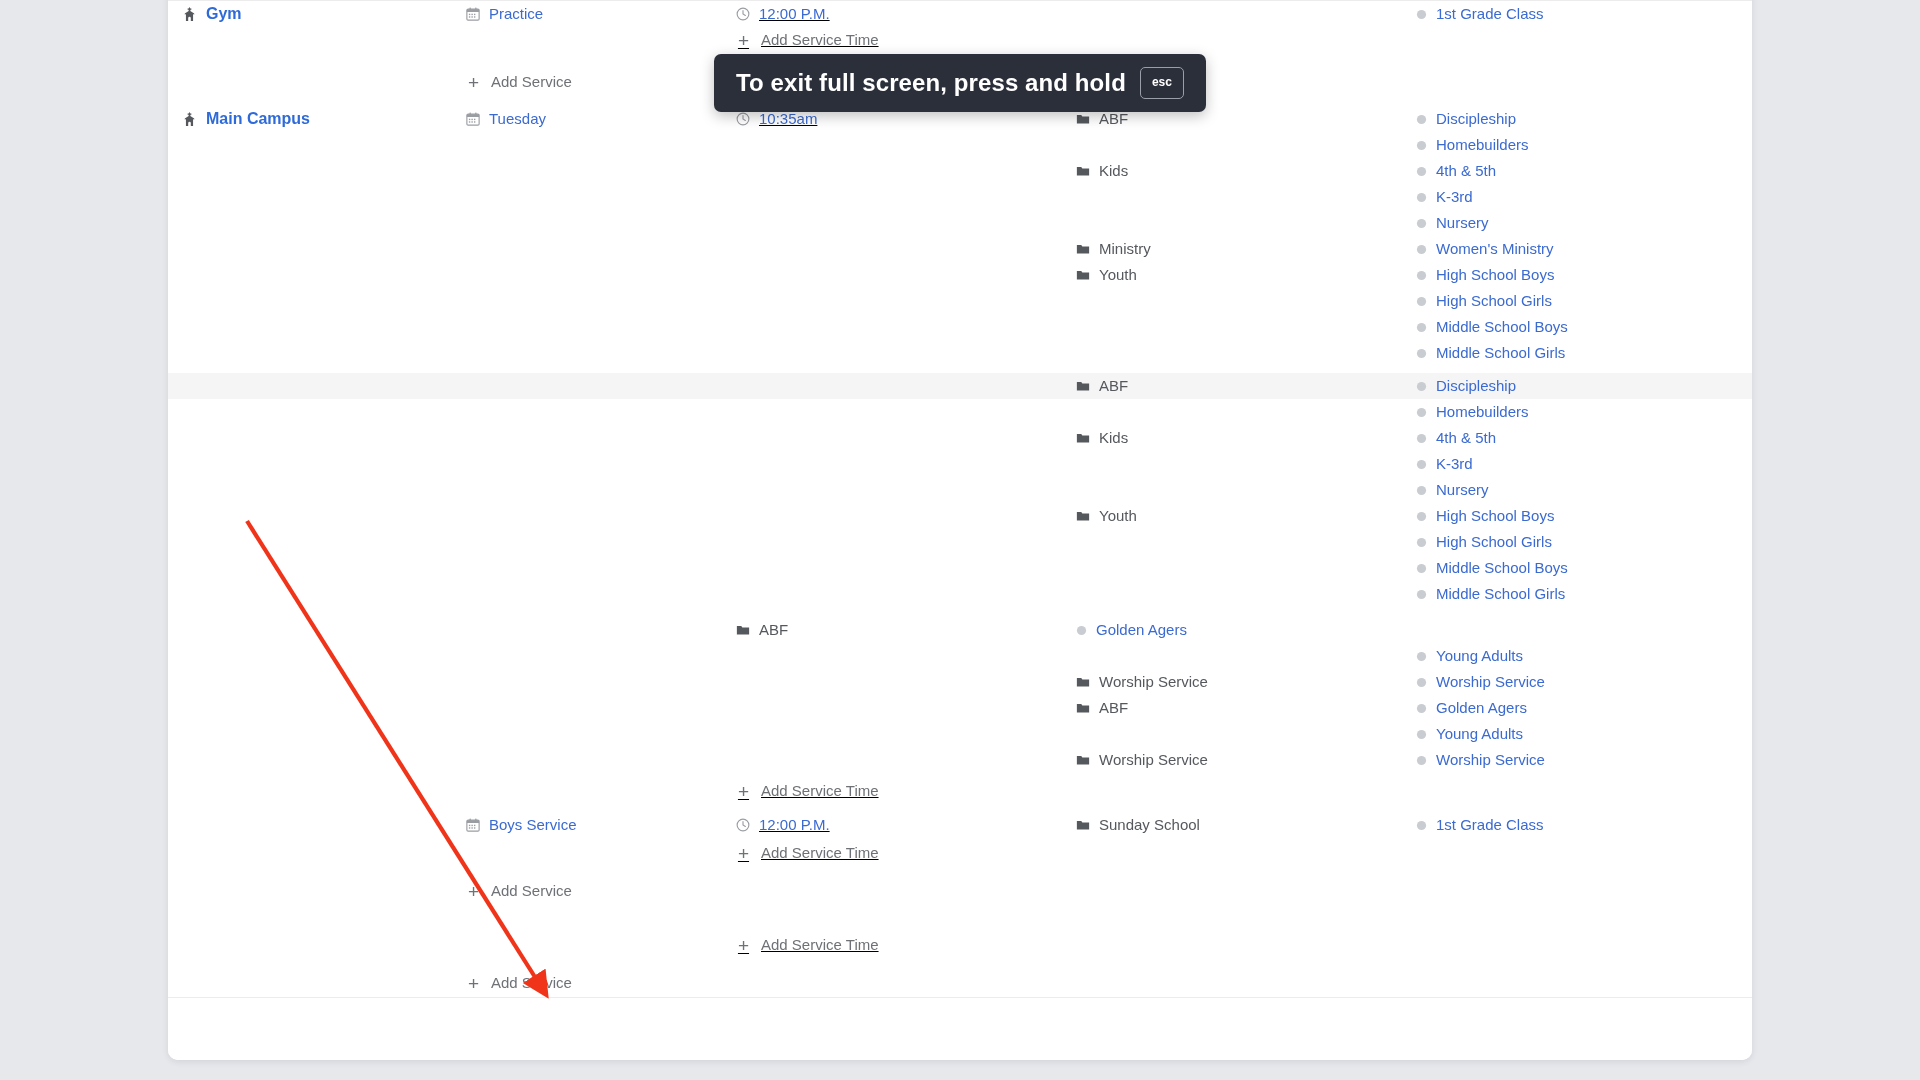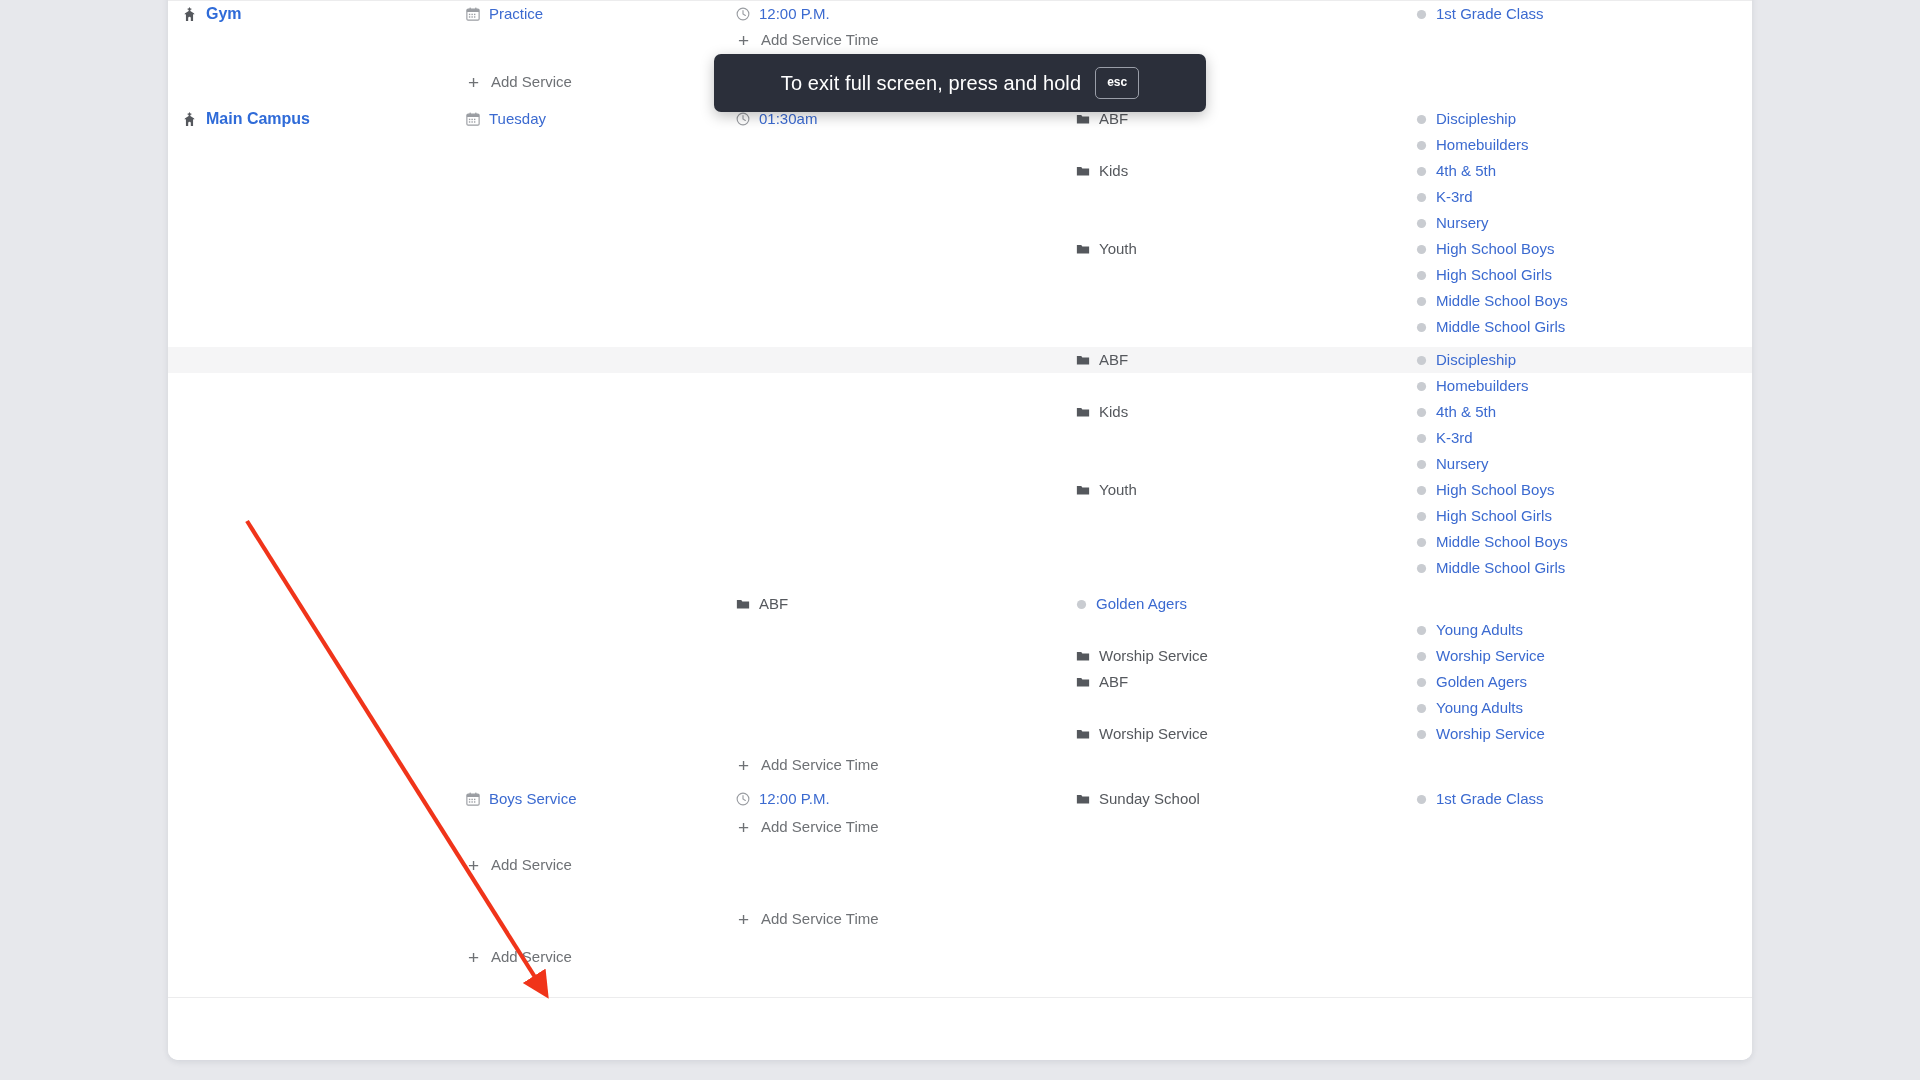--- a/index.html
+++ b/index.html
@@ -58,21 +58,21 @@
     align-items: flex-start;
     width: 1584px;
     min-height: 26px;
   }
   .row.hl { background: #f5f5f6; }
   .row.topline { border-top: 1px solid #ececed; }
 
   
   .c-campus  { width: 298px; padding-left: 14px; }
   .c-service { width: 270px; }
-  .c-time    { width: 340px; }
+  .c-time    { width: 340px; text-decoration: underline; }
   .c-group   { width: 340px; }
   .c-class   { width: 332px; }
 
   .cell {
     display: flex;
     align-items: center;
     min-height: 26px;
     font-size: 15px;
     line-height: 26px;
     white-space: nowrap;
@@ -136,22 +136,22 @@
     border-radius: 7px;
     display: flex;
     align-items: center;
     justify-content: center;
     gap: 14px;
     box-shadow: 0 4px 14px rgba(0,0,0,.25);
     z-index: 50;
   }
   #toast .msg {
     color: #ffffff;
-    font-size: 20px;
-    font-weight: normal;
+    font-size: 24px;
+    font-weight: bold;
     letter-spacing: .1px;
   }
   #toast .kbd {
     color: #ffffff;
     font-size: 12px;
     font-weight: bold;
     border: 1.5px solid #9a9ea8;
     border-radius: 5px;
     padding: 3px 11px 5px;
     line-height: 22px;
@@ -281,21 +281,21 @@
         </span>
         <span class="lnk">Tuesday</span>
       </div>
       <div class="c-time cell">
         <span class="ico">
           <svg width="14" height="14" viewBox="0 0 16 16">
               <circle cx="8" cy="8" r="6.7" fill="none" stroke="#9a9da2" stroke-width="1.3"></circle>
               <path d="M8 4.2V8l2.7 1.6" fill="none" stroke="#9a9da2" stroke-width="1.3" stroke-linecap="round"></path>
             </svg>
         </span>
-        <span class="lnk">01:30am</span>
+        <span class="lnk">10:35am</span>
       </div>
       <div class="c-group cell">
         <span class="ico">
           <svg width="14" height="14" viewBox="0 0 16 16">
               <path fill="#55585d" d="M1 3.4h5l1.3 1.6H15V13H1z"></path>
             </svg>
         </span>
         <span class="muted">ABF</span>
       </div>
       <div class="c-class cell">
@@ -363,20 +363,41 @@
           <div class="c-service cell"></div>
           <div class="c-time cell"></div>
           <div class="c-group cell"></div>
           <div class="c-class cell">
             <span class="ico">
               <svg width="11" height="11" viewBox="0 0 12 12">
                 <circle cx="6" cy="6" r="5" fill="#c9ccd1"></circle>
               </svg>
             </span>
             <span class="lnk">Nursery</span>
+          </div>
+        </div>
+        <div class="row">
+          <div class="c-campus cell"></div>
+          <div class="c-service cell"></div>
+          <div class="c-time cell"></div>
+          <div class="c-group cell">
+            <span class="ico">
+              <svg width="14" height="14" viewBox="0 0 16 16">
+                <path fill="#55585d" d="M1 3.4h5l1.3 1.6H15V13H1z"></path>
+              </svg>
+            </span>
+            <span class="muted">Ministry</span>
+          </div>
+          <div class="c-class cell">
+            <span class="ico">
+              <svg width="11" height="11" viewBox="0 0 12 12">
+                <circle cx="6" cy="6" r="5" fill="#c9ccd1"></circle>
+              </svg>
+            </span>
+            <span class="lnk">Women's Ministry</span>
           </div>
         </div>
         <div class="row">
           <div class="c-campus cell"></div>
           <div class="c-service cell"></div>
           <div class="c-time cell"></div>
           <div class="c-group cell">
             <span class="ico">
               <svg width="14" height="14" viewBox="0 0 16 16">
                 <path fill="#55585d" d="M1 3.4h5l1.3 1.6H15V13H1z"></path>

